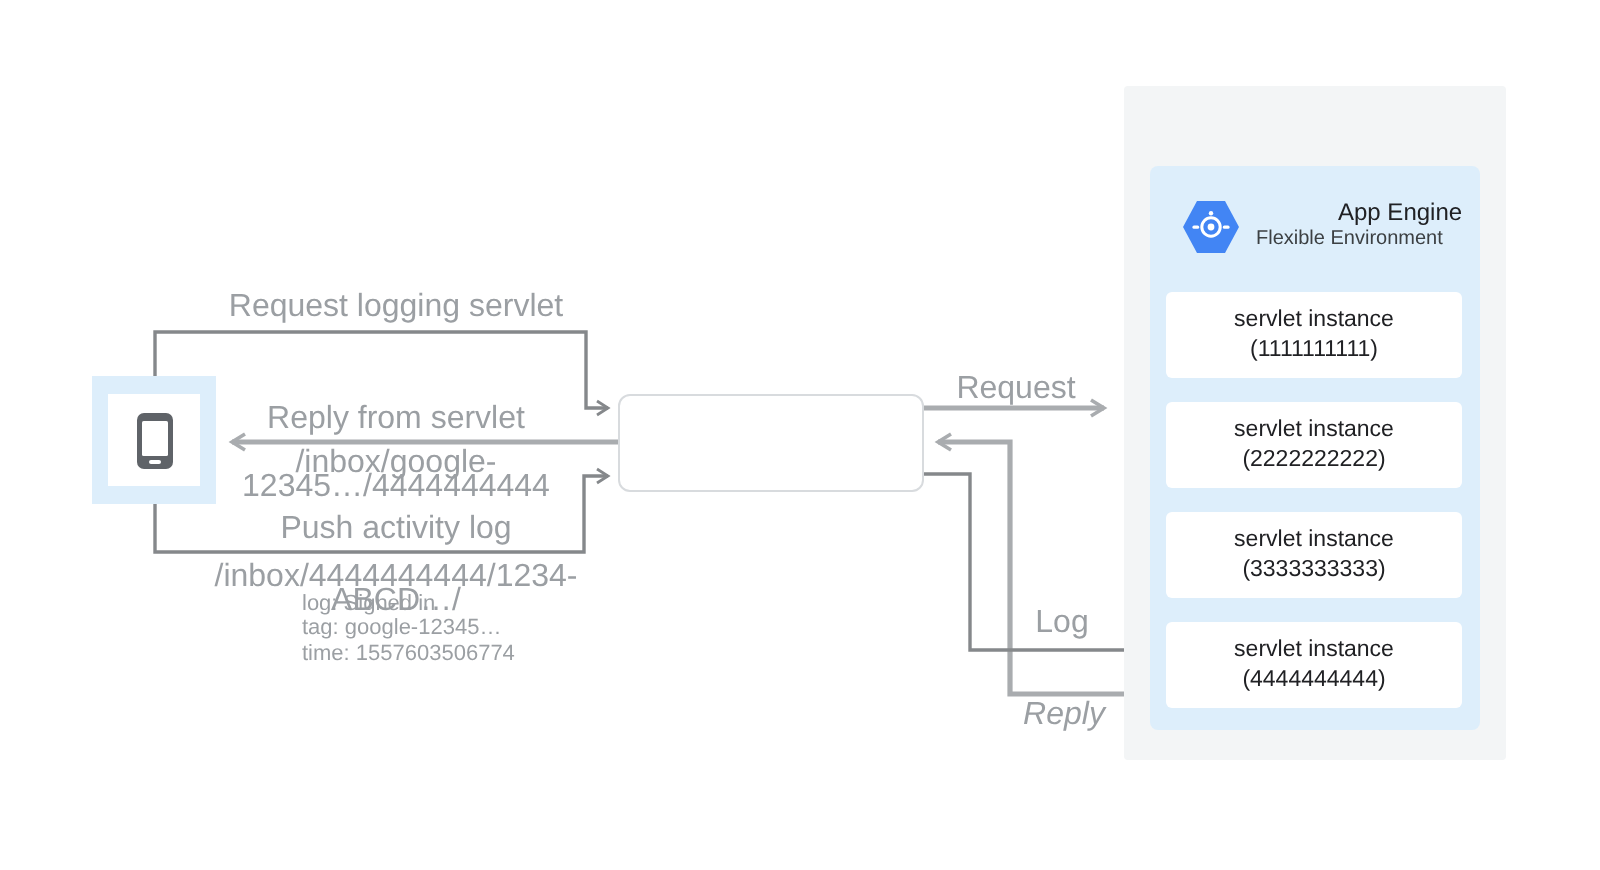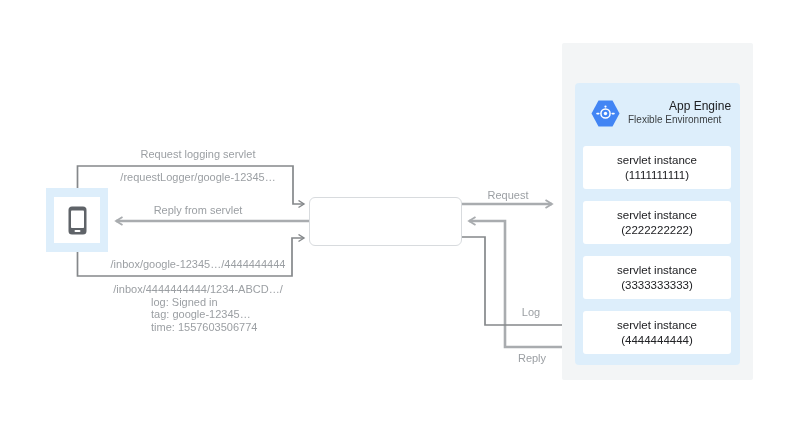--- a/index.html
+++ b/index.html
@@ -12,21 +12,21 @@
   
   .client-box{position:absolute;left:46px;top:188px;width:62px;height:64px;background:#ddeefb;
     display:flex;align-items:center;justify-content:center;}
   .client-inner{width:46px;height:46px;background:#ffffff;display:flex;align-items:center;justify-content:center;}
 
   
   .mid-box{position:absolute;left:309px;top:197px;width:153px;height:49px;background:#ffffff;
     border:1.5px solid #d8dbde;border-radius:6px;box-sizing:border-box;}
 
   
-  .flow-label,.flow-path{position:absolute;color:#9b9fa3;font-size:11px;text-align:center;line-height:12px;}
+  .flow-label,.flow-path{position:absolute;color:#9b9fa3;font-size:16px;text-align:center;line-height:12px;}
 
   .detail-block{position:absolute;left:151px;top:296px;color:#9b9fa3;font-size:11px;line-height:12.4px;text-align:left;}
 
   
   .gcp-panel{position:absolute;left:562px;top:43px;width:191px;height:337px;background:#f3f5f6;border-radius:2px;}
   .gcp-title{position:absolute;left:0;top:53px;width:191px;text-align:center;color:#202124;font-size:15px;}
   .ae-box{position:absolute;left:13px;top:40px;width:165px;height:282px;background:#ddeefb;border-radius:4px;}
   .ae-header{position:absolute;left:0;top:0;width:165px;height:60px;}
   .ae-icon{position:absolute;left:16px;top:15px;}
   .ae-name{position:absolute;left:53px;top:17px;color:#202124;font-size:12px;line-height:13px;margin-left:41px;}
@@ -63,36 +63,36 @@
         <rect x="0.5" y="0.5" width="18" height="28" rx="3.5" fill="#5f6368"></rect>
         <rect x="3" y="4.5" width="13" height="17.5" rx="0.8" fill="#ffffff"></rect>
         <rect x="6.5" y="24" width="6" height="2" rx="1" fill="#ffffff"></rect>
       </svg>
     </div>
   </div>
 
   <div class="mid-box"></div>
 
   <div class="flow-label" style="left:108px;top:148px;width:180px;">Request logging servlet</div>
-  <div class="flow-path" style="left:98px;top:171px;width:200px;">/requestLogger/google-12345…</div>
 
   <div class="flow-label" style="left:108px;top:204px;width:180px;">Reply from servlet</div>
-  <div class="flow-path" style="left:98px;top:226px;width:200px;margin-top:32px;">/inbox/google-12345…/4444444444</div>
+  <div class="flow-path" style="left:98px;top:226px;width:200px;">/inbox/google-12345…/4444444444</div>
 
+  <div class="flow-label" style="left:108px;top:259px;width:180px;">Push activity log</div>
   <div class="flow-path" style="left:98px;top:283px;width:200px;">/inbox/4444444444/1234-ABCD…/</div>
 
   <div class="detail-block">
     <div>log: Signed in</div>
     <div>tag: google-12345…</div>
     <div>time: 1557603506774</div>
   </div>
 
   <div class="flow-label" style="left:477px;top:189px;width:62px;">Request</div>
   <div class="flow-label" style="left:501px;top:306px;width:60px;">Log</div>
-  <div class="flow-label" style="left:502px;top:352px;width:60px;">Reply</div>
+  <div class="flow-label" style="left:502px;top:352px;width:60px;font-style:italic;">Reply</div>
 
   <div class="gcp-panel">
     <div class="gcp-title">Google Cloud Platform</div>
 
     <div class="ae-box">
       <div class="ae-header">
         <svg class="ae-icon" width="29" height="31" viewBox="0 0 29 31">
           <polygon points="7.5,2.5 21.5,2.5 28.5,15.5 21.5,28.5 7.5,28.5 0.5,15.5" fill="#4285f4"></polygon>
           <circle cx="14.5" cy="15.5" r="4.6" fill="none" stroke="#ffffff" stroke-width="1.5"></circle>
           <circle cx="14.5" cy="15.5" r="1.7" fill="#ffffff"></circle>

